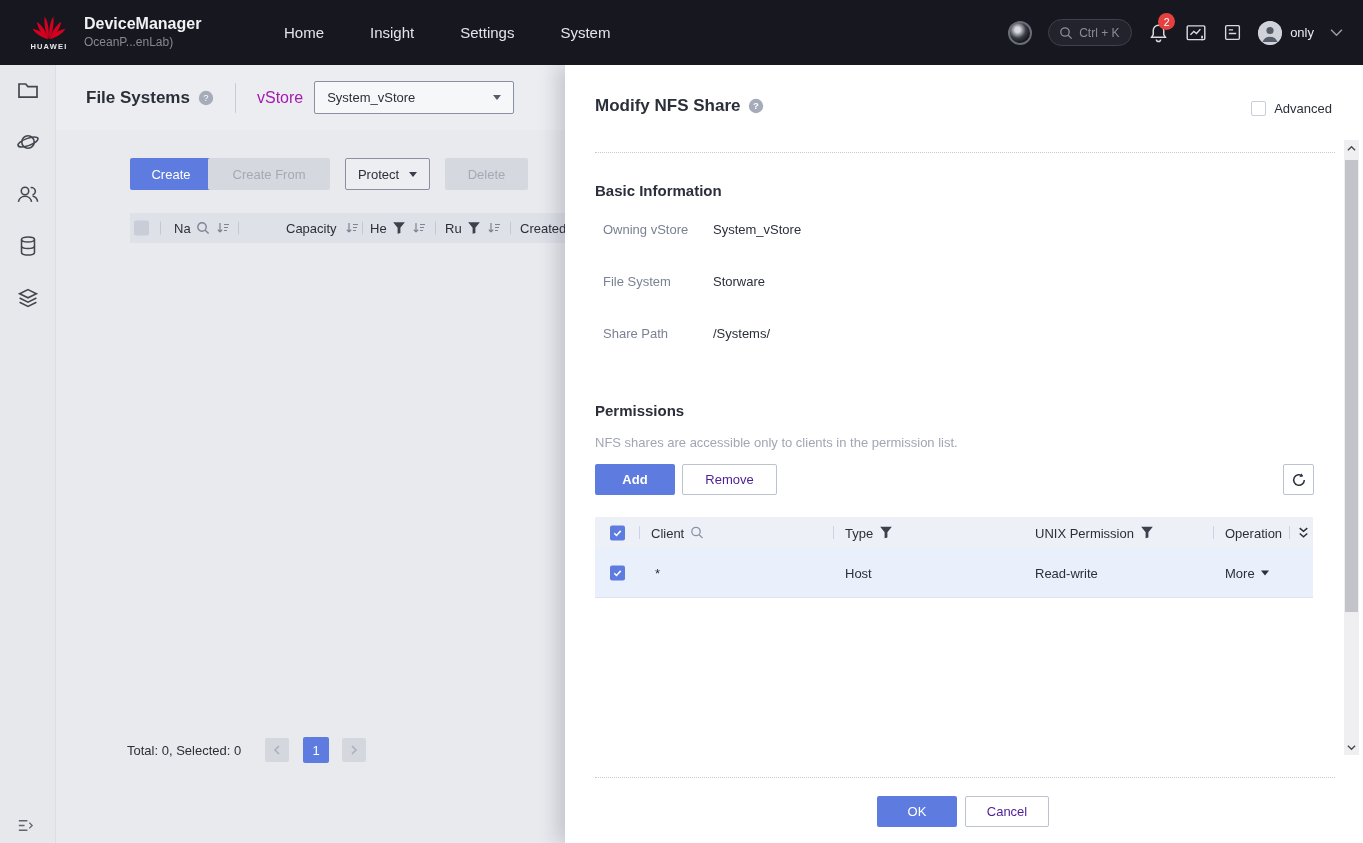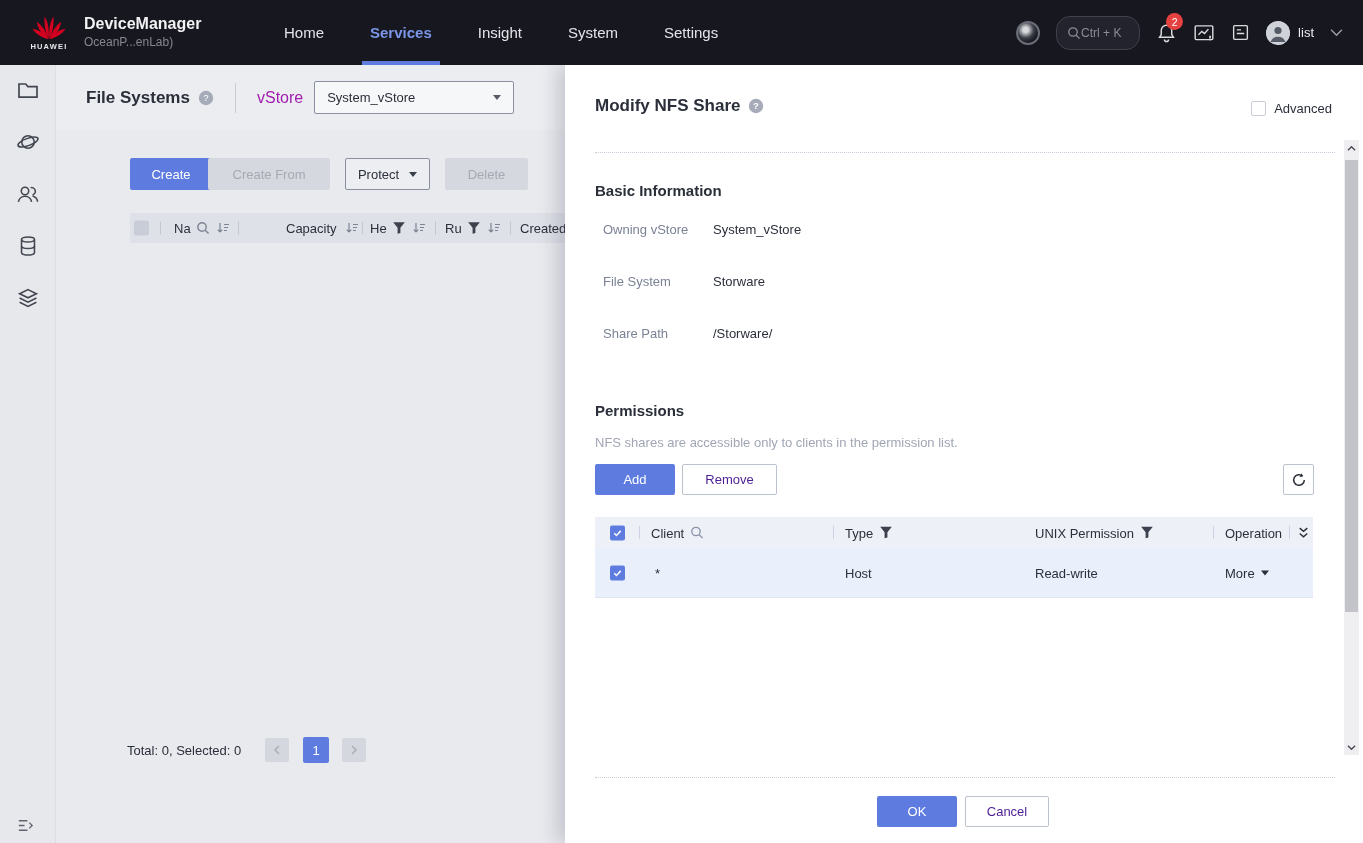--- a/index.html
+++ b/index.html
@@ -14,21 +14,21 @@
   .brandword { font-size:7.5px; font-weight:bold; letter-spacing:1.2px; color:#e8e8ec; margin-top:2px; }
   .apptitles { display:flex; flex-direction:column; justify-content:center; }
   .appname { color:#f2f2f5; font-size:16px; font-weight:bold; line-height:20px; }
   .devname { color:#87878f; font-size:12px; line-height:16px; }
   .nav { position:absolute; left:272px; top:0; height:65px; display:flex; align-items:stretch; gap:22px; }
   .nav-item { position:relative; display:flex; align-items:center; padding:0 12px; color:#e4e5ea; font-size:15px; cursor:pointer; }
   .nav-item.active { color:#7b96e8; font-weight:bold; }
   .nav-item.active::after { content:""; position:absolute; left:4px; right:4px; bottom:0; height:4px; background:#5e7ce0; }
   .top-right { position:absolute; right:20px; top:0; height:65px; display:flex; align-items:center; gap:16px; }
   .sphere { width:24px; height:24px; border-radius:50%; border:2px solid #6a6d78; background:radial-gradient(circle at 38% 34%, #d9dade 0 14%, #3a3d47 46%, #0b0b11 80%); cursor:pointer; }
-  .searchpill { width:84px; height:34px; border:1px solid #41414d; background:#23232d; border-radius:14px; display:flex; align-items:center; padding:0 10px; color:#8b8c98; font-size:12px; cursor:pointer; }
+  .searchpill { width:84px; height:27px; border:1px solid #41414d; background:#23232d; border-radius:14px; display:flex; align-items:center; gap:6px; padding:0 10px; color:#8b8c98; font-size:12px; cursor:pointer; }
   .topicon { color:#d9dade; display:flex; align-items:center; cursor:pointer; position:relative; }
   .badge { position:absolute; top:-9px; left:10px; min-width:17px; height:17px; border-radius:9px; background:#e64141; color:#fff; font-size:10.5px; display:flex; align-items:center; justify-content:center; padding:0 4px; }
   .avatarwrap { width:24px; height:24px; border-radius:50%; overflow:hidden; background:#c9ccd3; }
   .username { color:#e9e9ee; font-size:13px; margin-left:-8px; }
   .userchev { color:#9b9ca8; }
 
   
   .sidebar { position:absolute; left:0; top:65px; width:56px; bottom:0; background:#e7e8ec; border-right:1px solid #dcdee3; z-index:5; display:flex; flex-direction:column; align-items:center; padding-top:13px; gap:28px; }
   .side-icon { width:24px; height:24px; color:#42464f; display:flex; align-items:center; justify-content:center; cursor:pointer; }
   .side-expand { position:absolute; left:16px; bottom:8px; color:#5f646e; cursor:pointer; }
@@ -129,31 +129,28 @@
       <div class="apptitles">
         <span class="appname">DeviceManager</span>
         <span class="devname">OceanP...enLab)</span>
       </div>
     </div>
 
     <nav class="nav">
       <div class="nav-item">
           <span>Home</span>
         </div>
-      <div class="nav-item active">
-          <span>Services</span>
-        </div>
       <div class="nav-item">
           <span>Insight</span>
         </div>
       <div class="nav-item">
-          <span>System</span>
+          <span>Settings</span>
         </div>
       <div class="nav-item">
-          <span>Settings</span>
+          <span>System</span>
         </div>
     </nav>
 
     <div class="top-right">
       <div class="sphere"></div>
       <div class="searchpill">
         <span class="ic" style="color:#8b8c98">
             <svg viewBox="0 0 14 14" width="13" height="13">
               <circle cx="6" cy="6" r="4.2" fill="none" stroke="currentColor" stroke-width="1.3"></circle>
               <line x1="9.2" y1="9.2" x2="12.6" y2="12.6" stroke="currentColor" stroke-width="1.3"></line>
@@ -189,21 +186,21 @@
       </div>
       <div class="topicon" style="gap:7px">
         <span class="avatarwrap">
             <svg viewBox="0 0 24 24" width="24" height="24">
               <circle cx="12" cy="12" r="12" fill="#cfd2d8"></circle>
               <circle cx="12" cy="9.5" r="3.6" fill="#565b68"></circle>
               <path d="M4.5 21a8 8 0 0 1 15 0z" fill="#565b68"></path>
             </svg>
           </span>
       </div>
-      <span class="username">list</span>
+      <span class="username">only</span>
       <span class="userchev">
           <svg viewBox="0 0 12 8" width="13" height="9">
             <path d="M1 1.5l5 5 5-5" fill="none" stroke="currentColor" stroke-width="1.4"></path>
           </svg>
         </span>
     </div>
   </header>
 
   <aside class="sidebar">
     <span class="side-icon">
@@ -375,27 +372,27 @@
     <div class="inforow" style="top:157px">
       <span class="lab">Owning vStore</span>
       <span class="val">System_vStore</span>
     </div>
     <div class="inforow" style="top:209px">
       <span class="lab">File System</span>
       <span class="val">Storware</span>
     </div>
     <div class="inforow" style="top:261px">
       <span class="lab">Share Path</span>
-      <span class="val">/Storware/</span>
+      <span class="val">/Systems/</span>
     </div>
 
     <div class="sec-heading" style="top:337px">Permissions</div>
     <div class="hint">NFS shares are accessible only to clients in the permission list.</div>
 
-    <button class="dbtn blue" style="left:30px; top:399px; width:80px;">
+    <button class="dbtn blue" style="left:30px; top:399px; width:80px;font-weight:bold;">
         <span>Add</span>
       </button>
     <button class="dbtn white" style="left:117px; top:399px; width:95px;">
         <span>Remove</span>
       </button>
     <span class="iconbtn" style="left:718px; top:399px;">
       <span>
           <svg viewBox="0 0 16 16" width="16" height="16">
             <path d="M13.3 8A5.3 5.3 0 1 1 11.6 4.1" fill="none" stroke="currentColor" stroke-width="1.5"></path>
             <path d="M10.8 1.3l.8 3.2-3.2.5z" fill="currentColor"></path>

